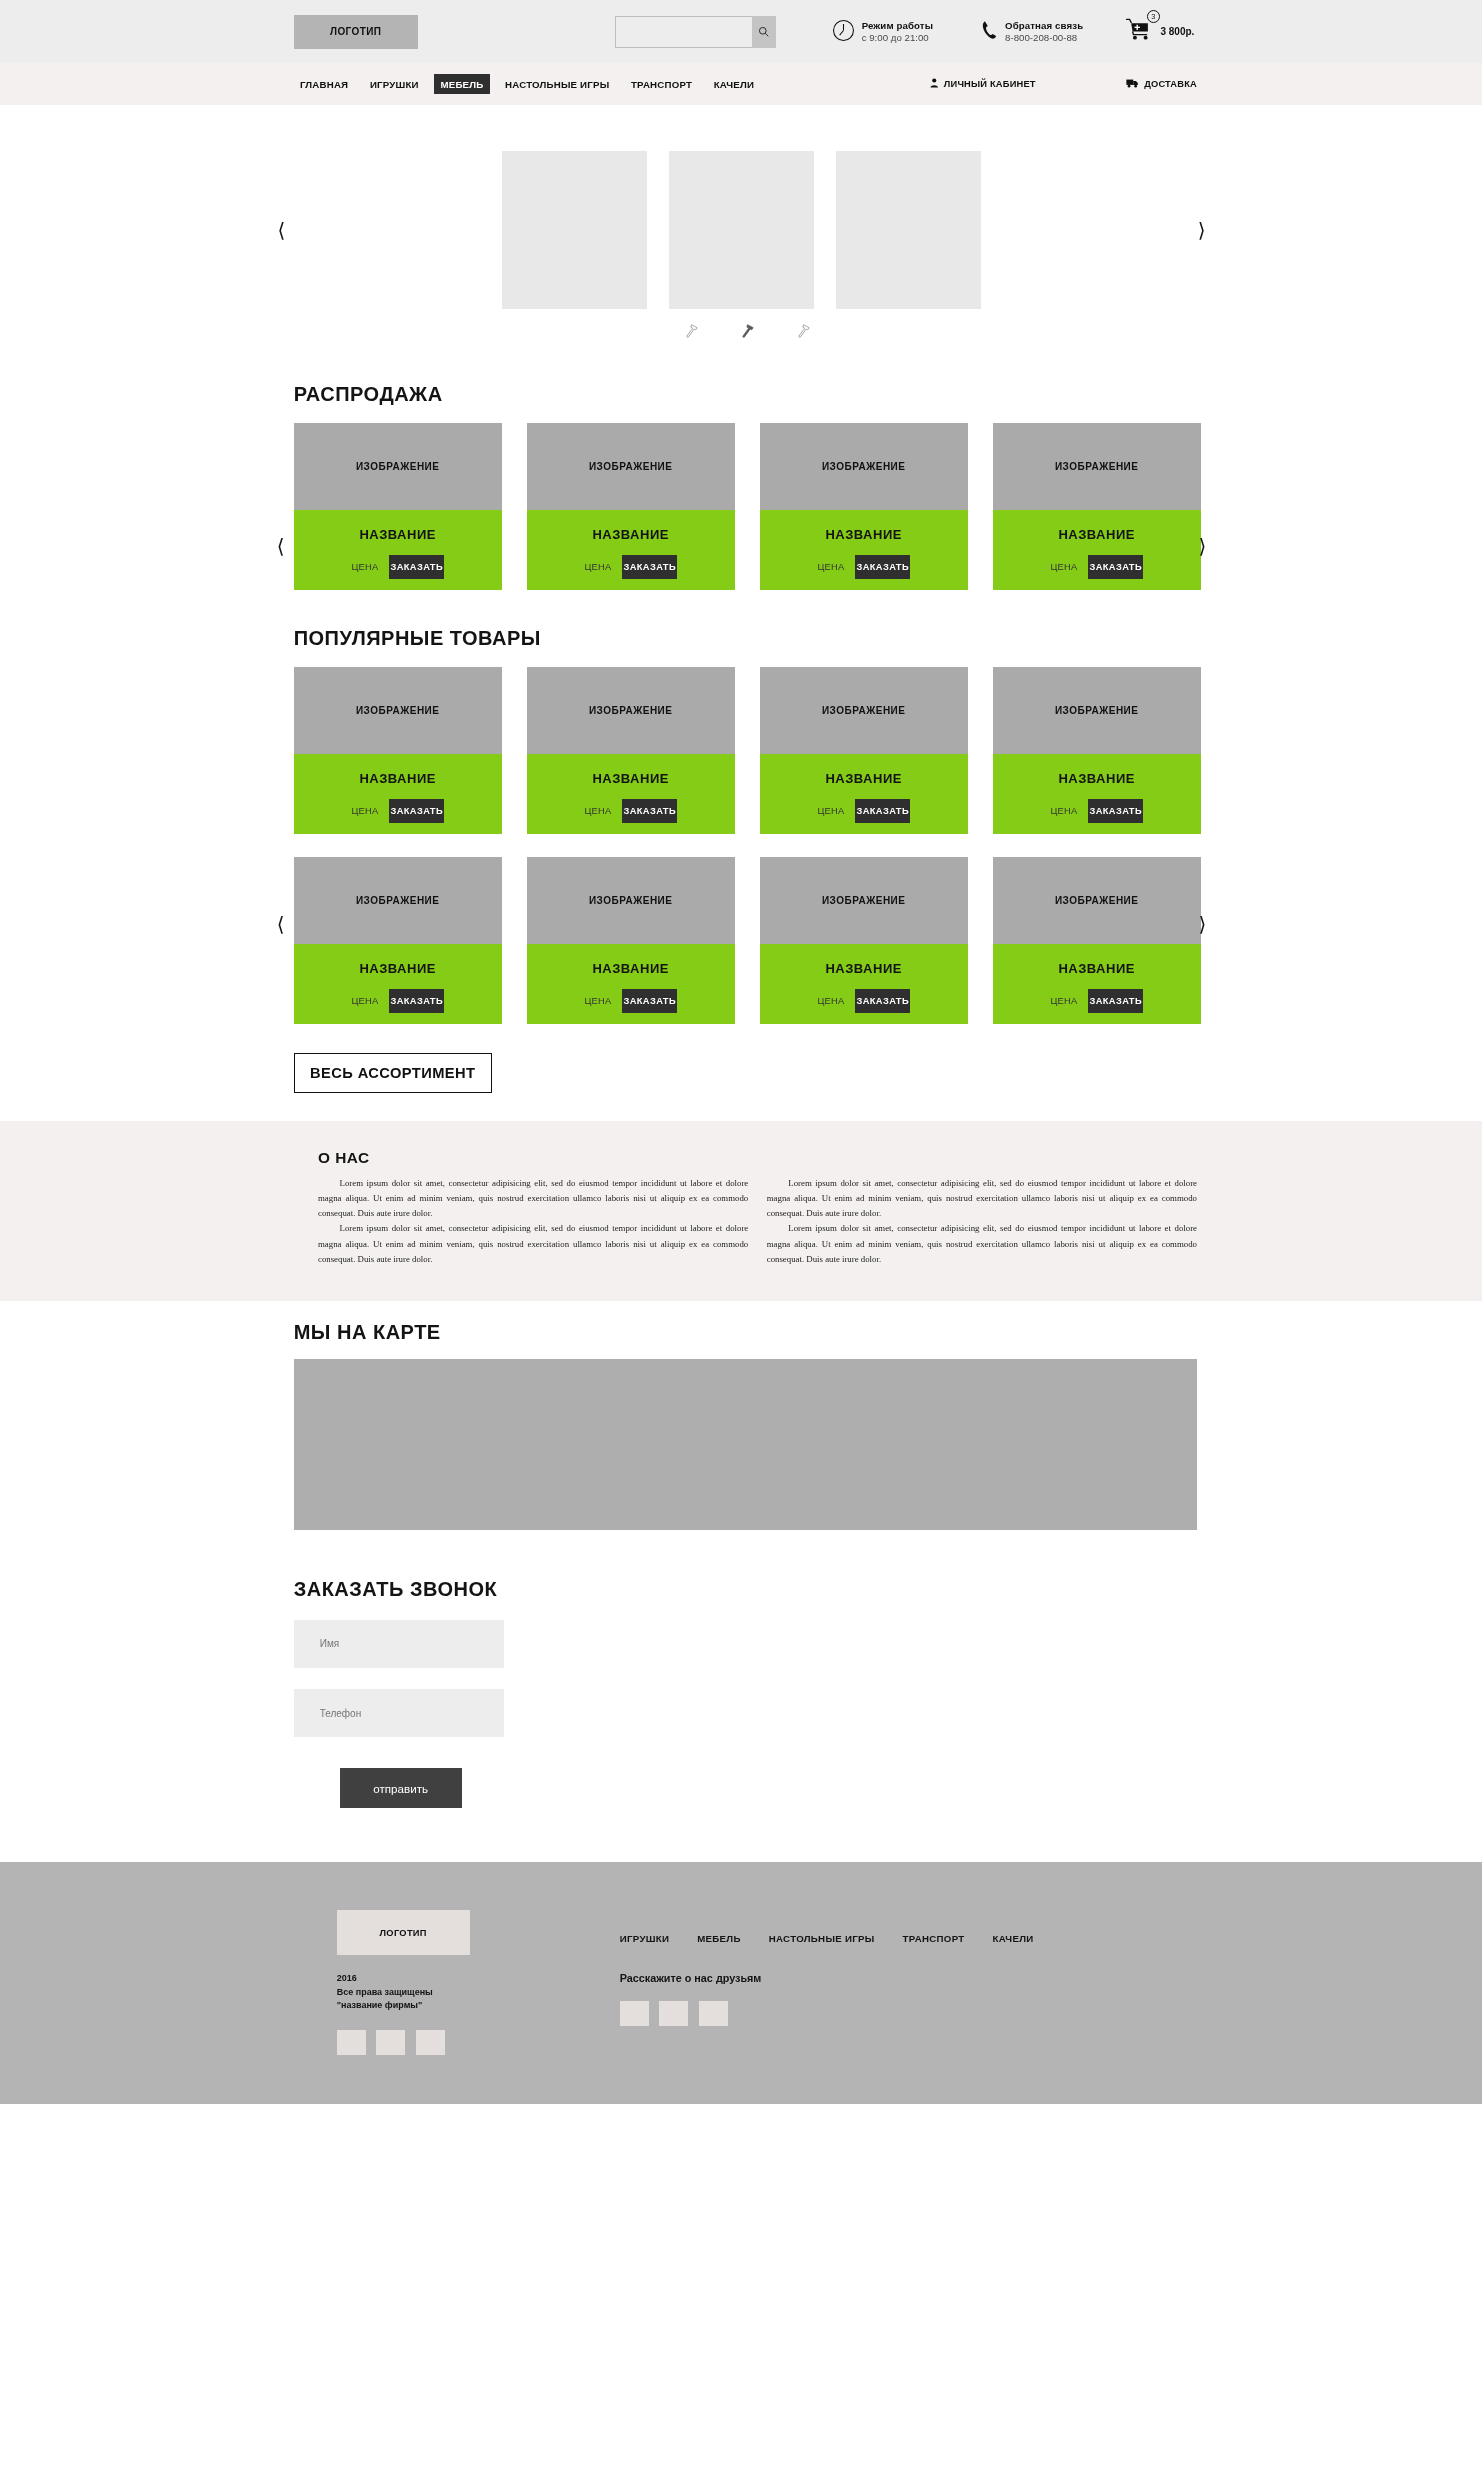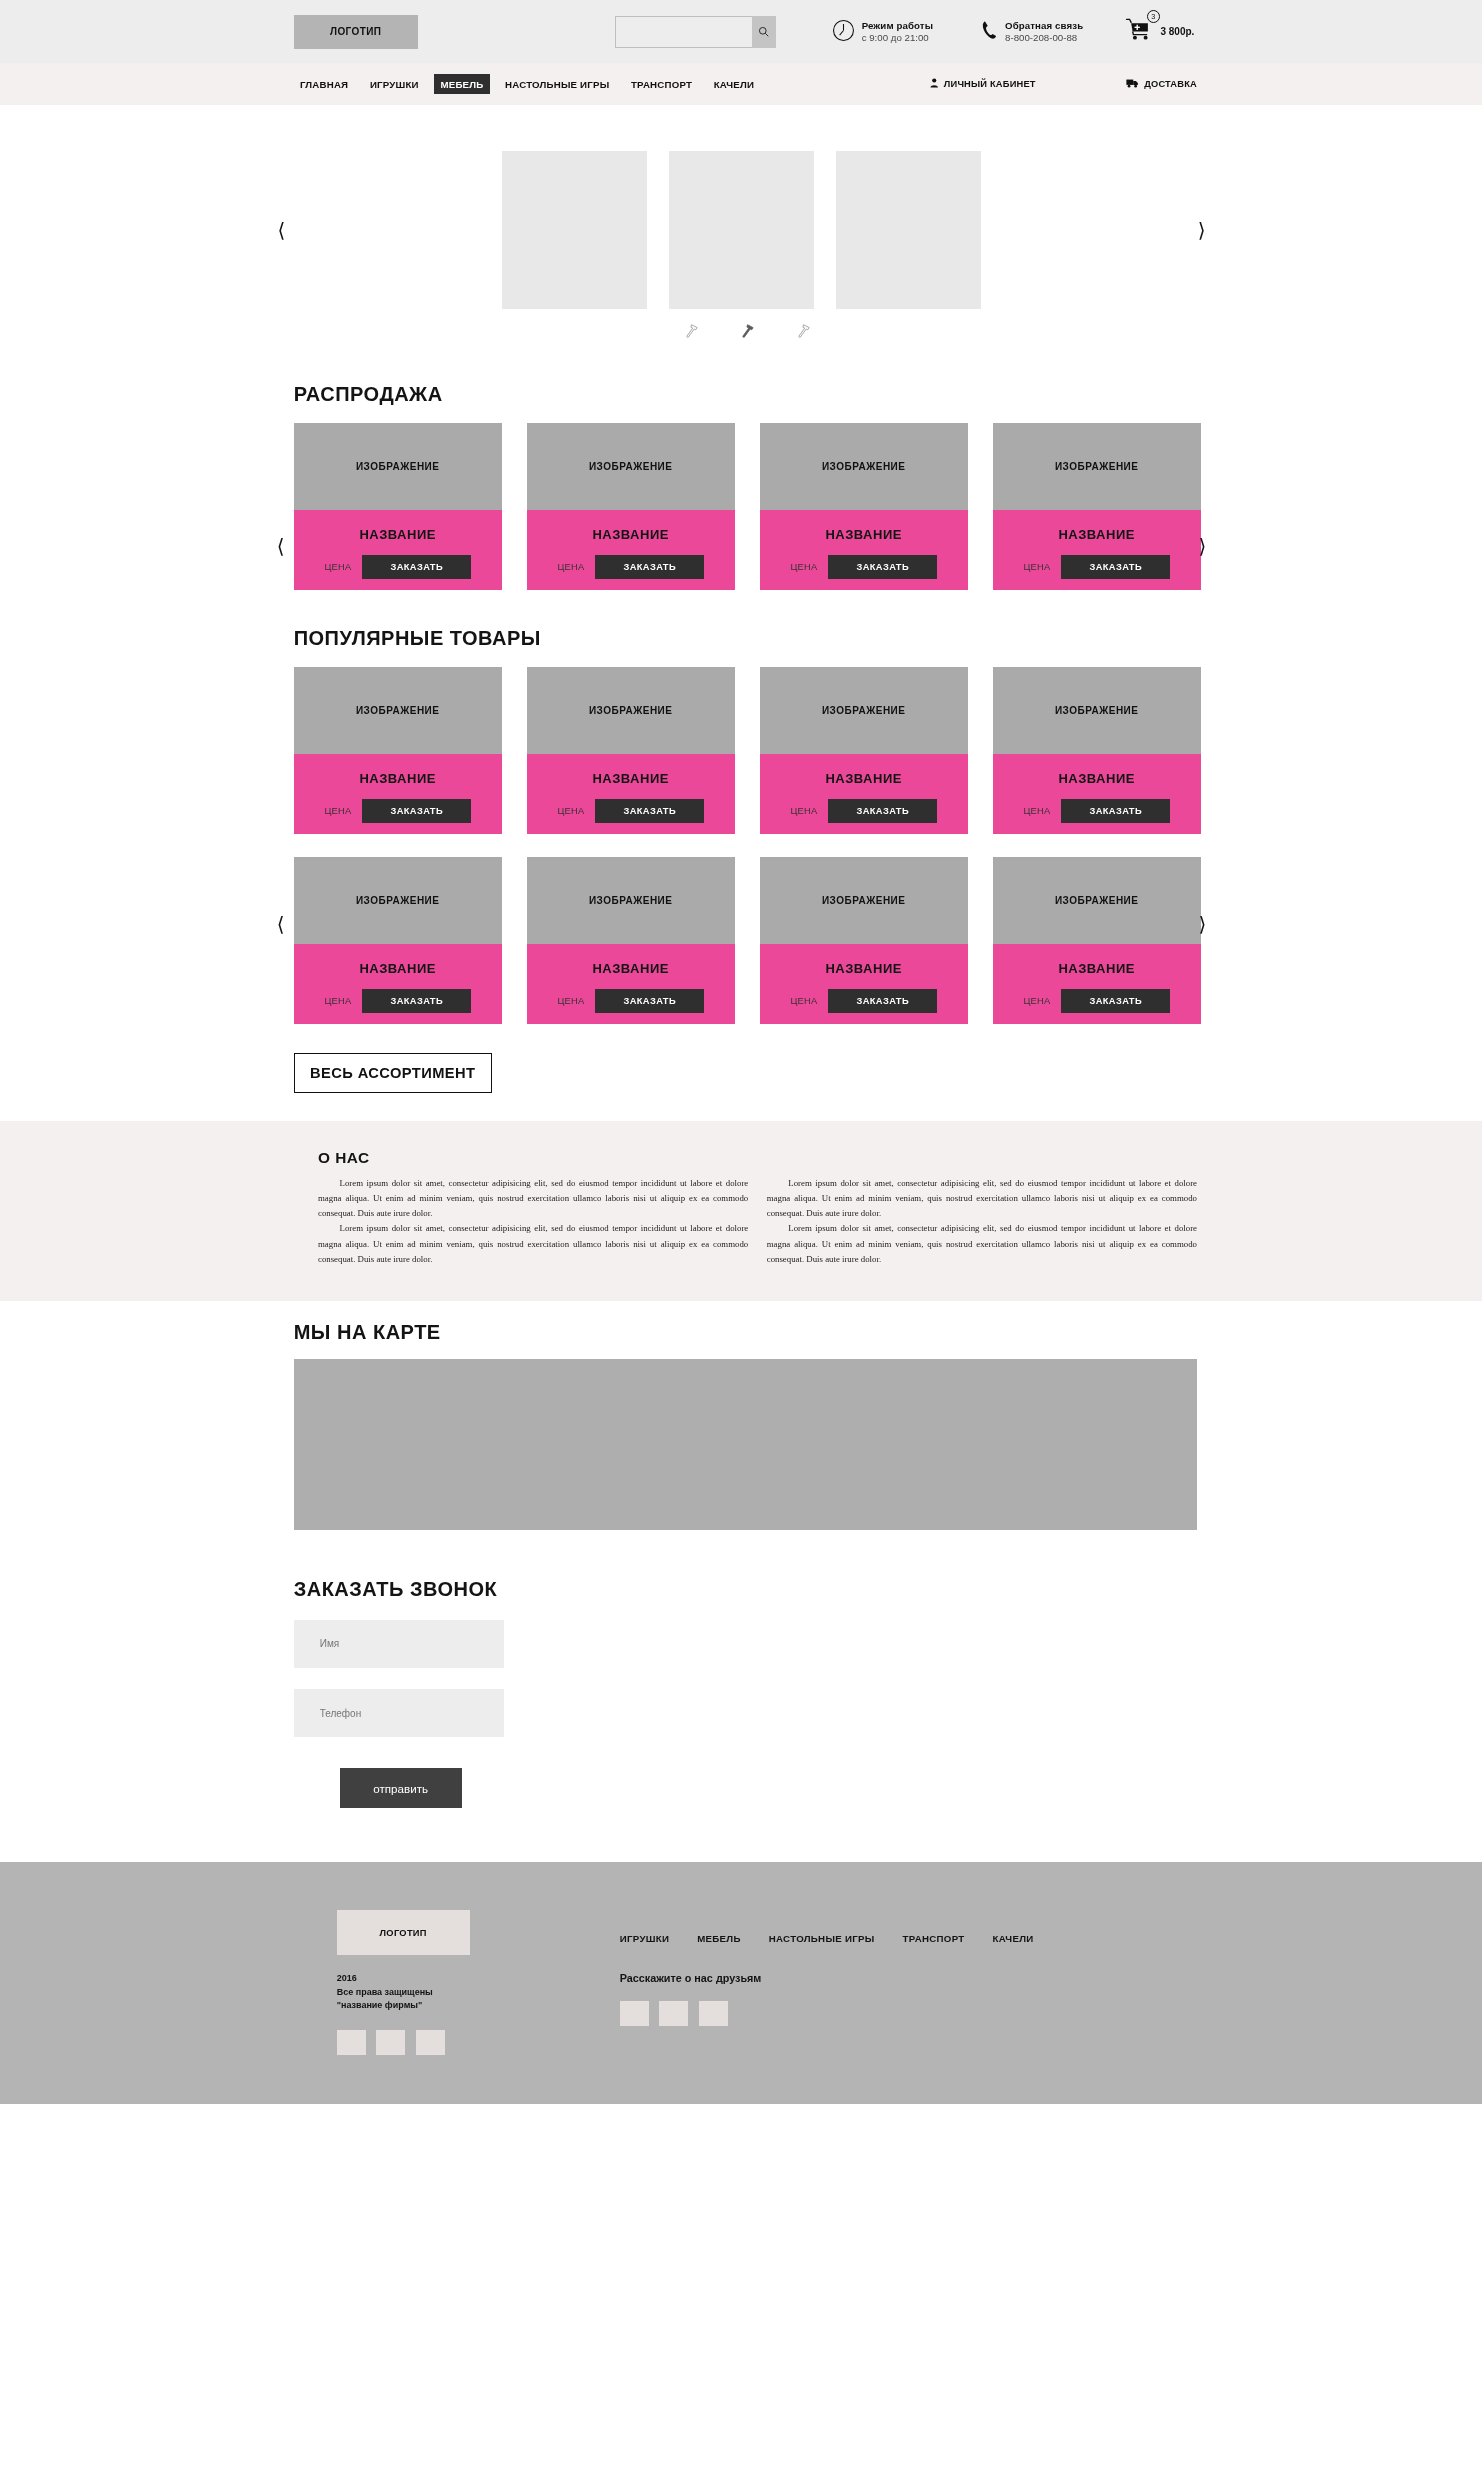--- a/index.html
+++ b/index.html
@@ -172,21 +172,21 @@
   }
   .prod-grid {
     display: grid;
     grid-template-columns: repeat(4, 208px);
     gap: 23px 25px;
     margin-top: 17px;
     margin-left: 7.7px;
   }
   .card {
     width: 208px;
-    background: #ec4899;
+    background: #84cc16;
     display: flex; flex-direction: column; justify-content: flex-end;
   }
   .card-img {
     height: 87px;
     background: #aaaaaa;
     display: flex; align-items: center; justify-content: center;
     font-size: 10px; font-weight: 700; letter-spacing: 0.5px;
     color: #111;
   }
   .card-body {
@@ -204,21 +204,21 @@
     margin-top: 12.4px;
   }
   .card-price {
     font-size: 9.3px; color: #333; letter-spacing: 0.3px;
   }
   .btn-order {
     background: #2f2f2f;
     color: #ffffff;
     border: none;
     font-size: 9.3px; font-weight: 700; letter-spacing: 0.4px;
-    padding: 7px 28px;
+    padding: 7px 1px;
     cursor: pointer;
     font-family: "Liberation Sans", sans-serif;
   }
 
   .prod-arrow {
     position: absolute;
     font-size: 20px; line-height: 1;
     color: #141414; cursor: pointer; user-select: none;
     font-family: "DejaVu Sans", sans-serif;
   }

